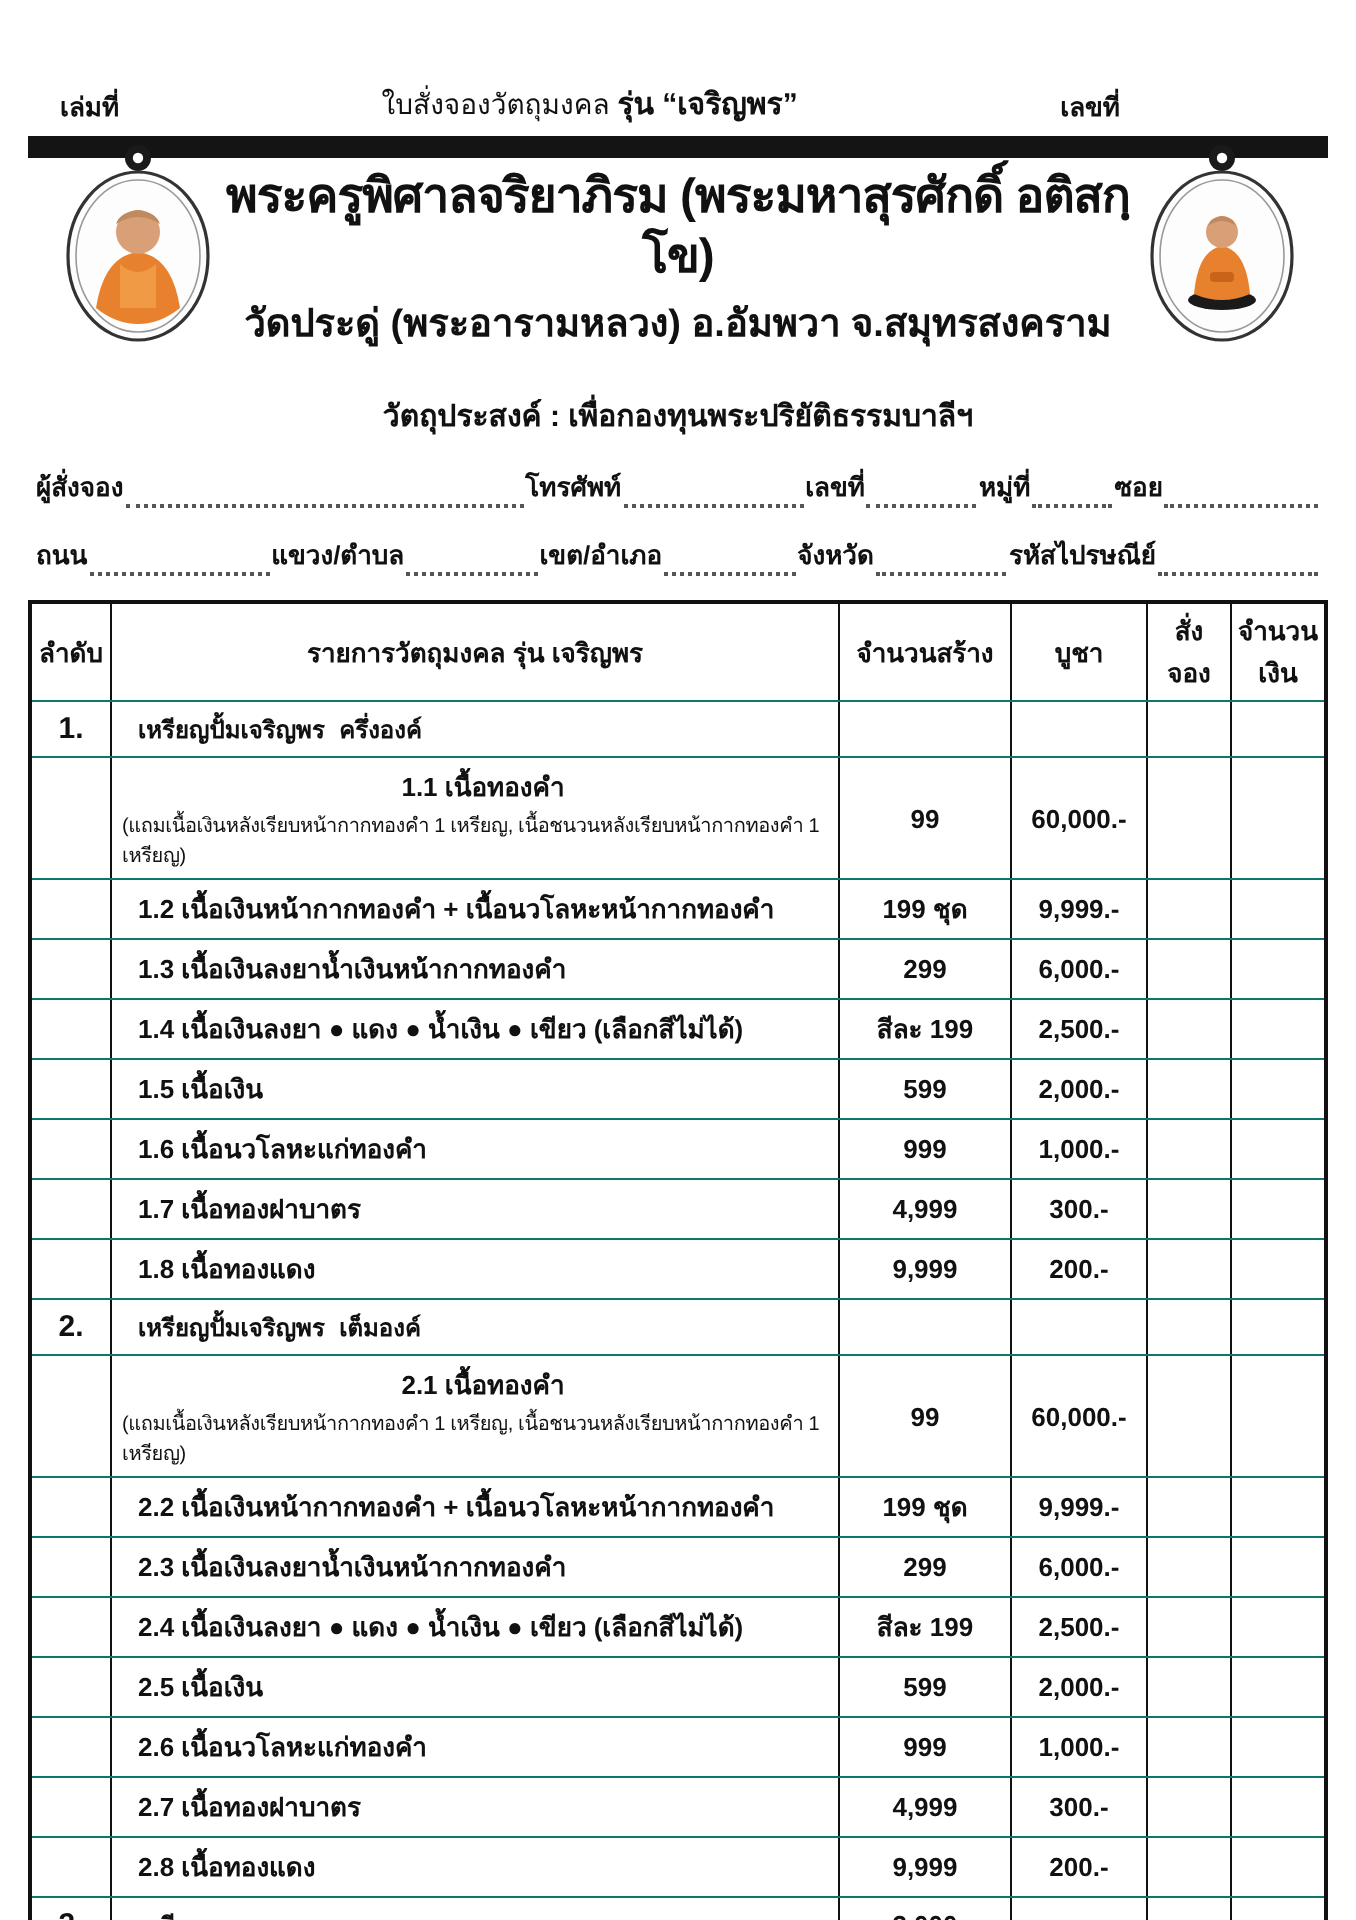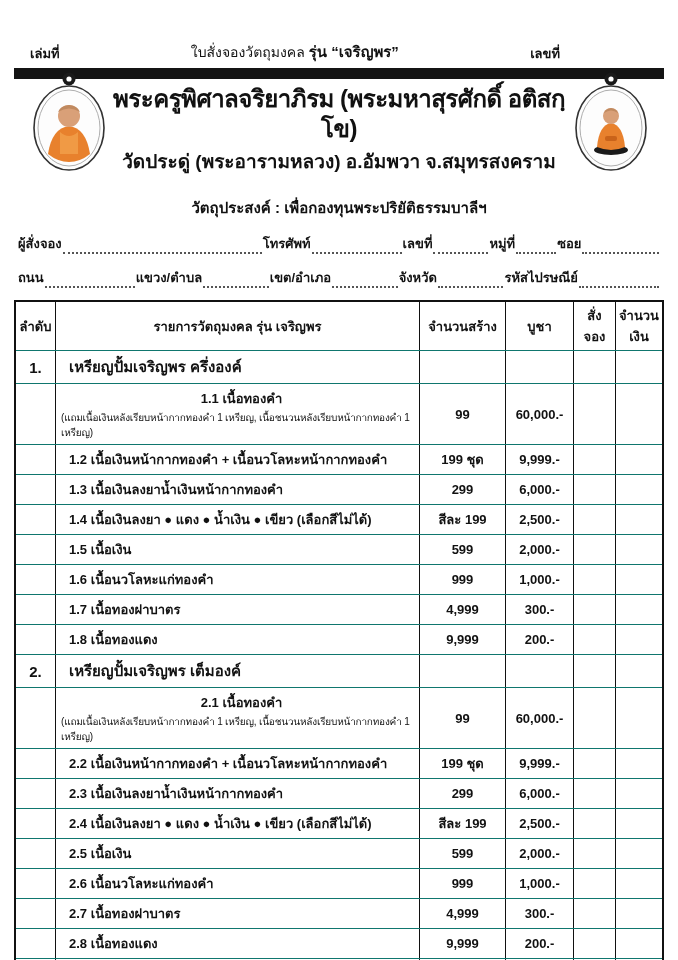--- a/index.html
+++ b/index.html
@@ -40,21 +40,21 @@
 
   
   .otable { margin-top: 12px; border: 2.5px solid #111; }
   .trow { display: grid; grid-template-columns: 40px 1fr 86px 68px 42px 46px; border-bottom: 1px solid #0f766e; }
   .trow:last-child { border-bottom: none; }
   .tcell { border-right: 1px solid #111; padding: 4px 5px; display: flex; align-items: center; font-size: 13px; }
   .tcell:last-child { border-right: none; }
   .tcell.center { justify-content: center; text-align: center; }
   .thead .tcell { font-weight: bold; padding: 3px 4px; font-size: 13px; }
   .section-no { font-weight: bold; font-size: 15px; }
-  .section-name { font-weight: bold; font-size: 15px; padding-left: 8px; }
+  .section-name { font-weight: bold; font-size: 12px; padding-left: 8px; font-family: Liberation Mono, monospace; }
   .item-name { font-weight: 600; padding-left: 8px; }
   .item-cellcol { flex-direction: column; align-items: center; justify-content: center; }
   .item-note { font-size: 10px; font-weight: normal; margin-top: 1px; letter-spacing: -0.2px; }
   .qty, .price { font-weight: bold; }
 </style>
 </head>
 <body>
 
 <div class="page">
 

